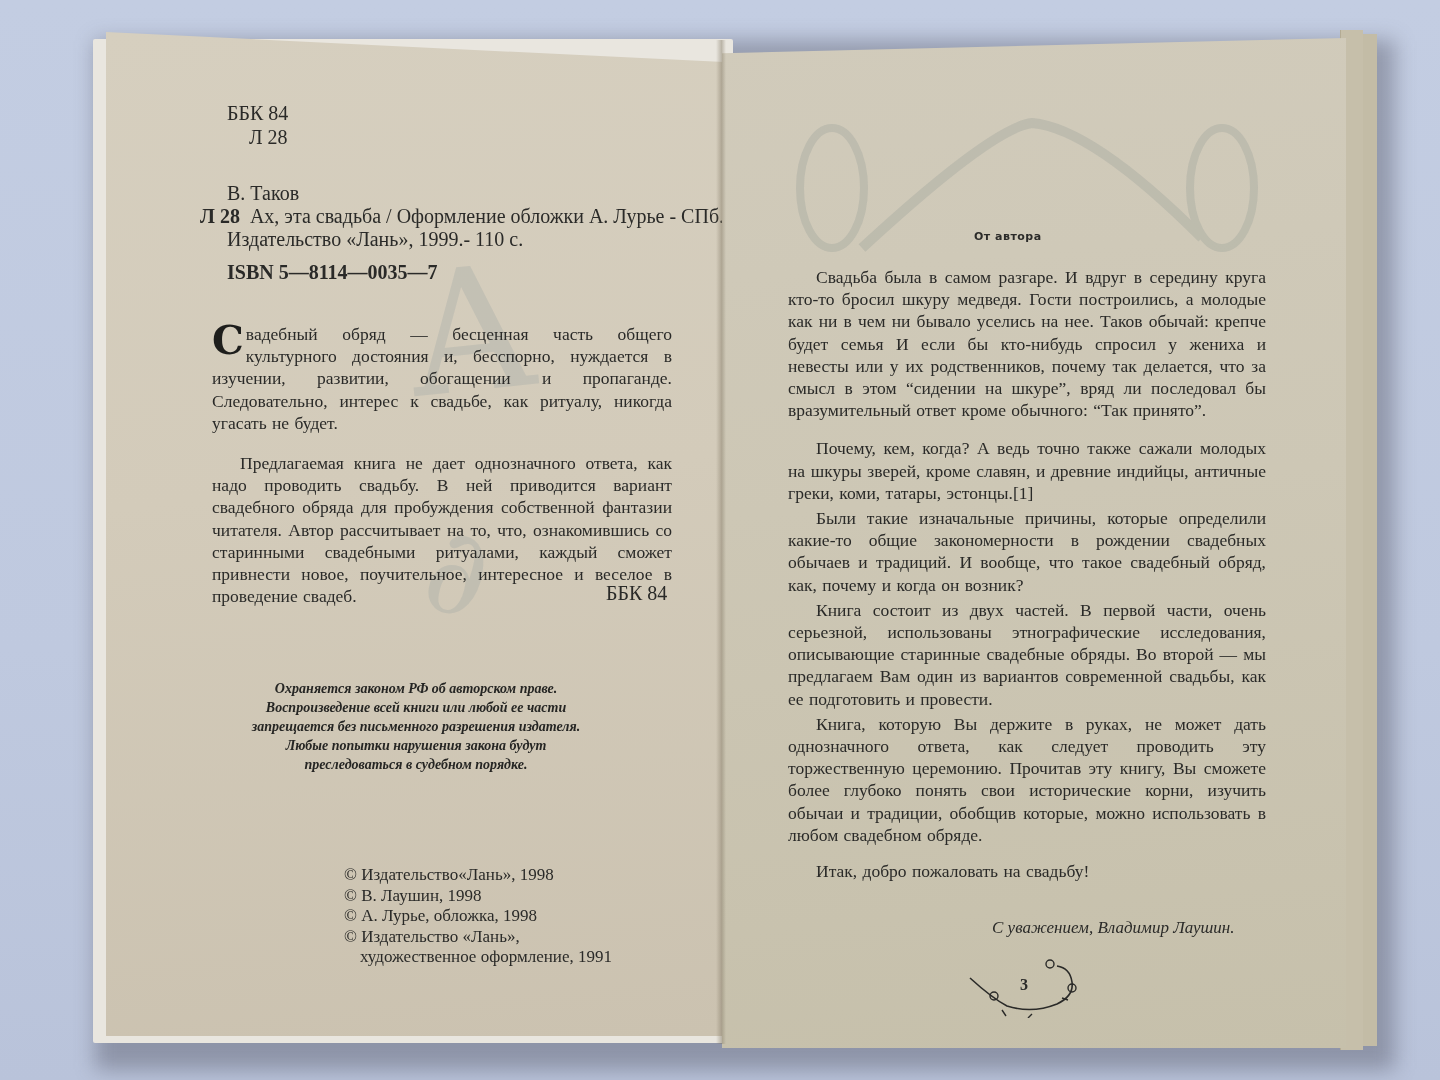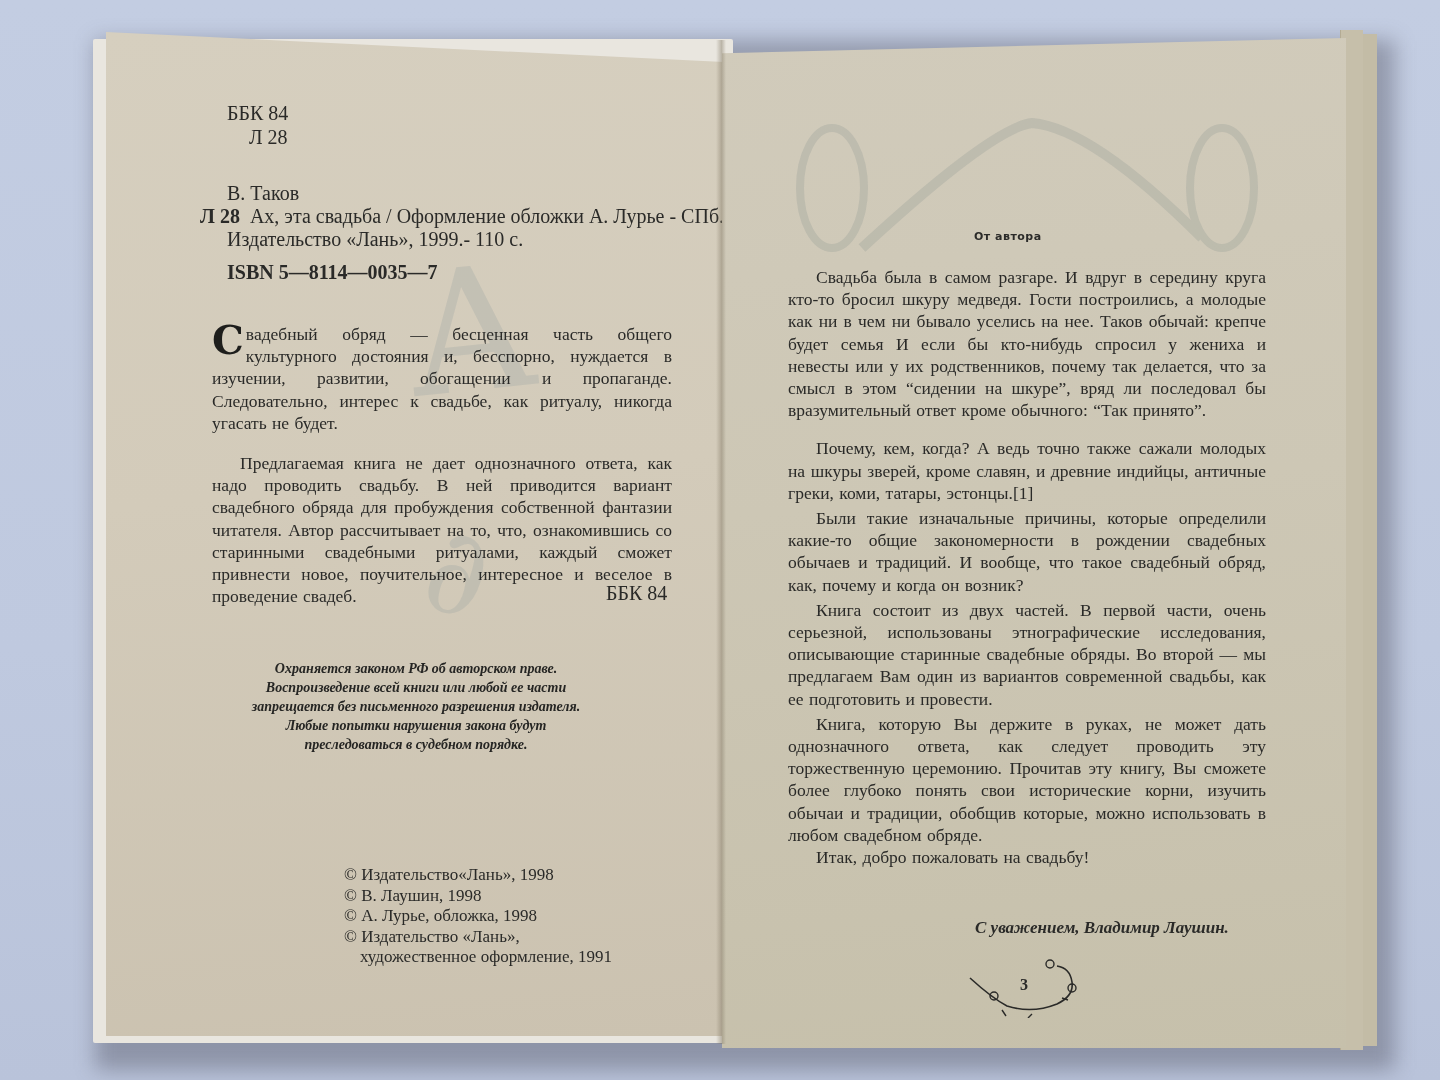--- a/index.html
+++ b/index.html
@@ -95,21 +95,21 @@
 
   <div class="justify-block" style="position:absolute; left:106px; top:291px; width:460px;">
     <p>
       <span class="dropcap">С</span><span>вадебный обряд — бесценная часть общего культурного достояния и, бесспорно, нуждается в изучении, развитии, обогащении и пропаганде. Следовательно, интерес к свадьбе, как ритуалу, никогда угасать не будет.</span>
     </p>
     <p class="indent" style="margin-top:18px;">Предлагаемая книга не дает однозначного ответа, как надо проводить свадьбу. В ней приводится вариант свадебного обряда для пробуждения собственной фантазии читателя. Автор рассчитывает на то, что, ознакомившись со старинными свадебными ритуалами, каждый сможет привнести новое, поучительное, интересное и веселое в проведение свадеб.</p>
   </div>
 
   <div class="txt meta" style="left:500px; top:550px;">ББК 84</div>
 
-  <div class="italic-center" style="position:absolute; left:130px; top:627px; width:360px;">
+  <div class="italic-center" style="position:absolute; left:130px; top:647px; width:360px;">
     <div>Охраняется законом РФ об авторском праве.</div>
     <div>Воспроизведение всей книги или любой ее части</div>
     <div>запрещается без письменного разрешения издателя.</div>
     <div>Любые попытки нарушения закона будут</div>
     <div>преследоваться в судебном порядке.</div>
   </div>
 
   <div class="copyright" style="position:absolute; left:238px; top:833px;">
     <div>© Издательство«Лань», 1998</div>
     <div>© В. Лаушин, 1998</div>
@@ -129,24 +129,24 @@
   </svg>
 
   <div class="txt heading-chapter" style="left:252px; top:192px;">От автора</div>
 
   <div class="justify-block" style="position:absolute; left:66px; top:228px; width:478px;">
     <p class="indent">Свадьба была в самом разгаре. И вдруг в середину круга кто-то бросил шкуру медведя. Гости построились, а молодые как ни в чем ни бывало уселись на нее. Таков обычай: крепче будет семья И если бы кто-нибудь спросил у жениха и невесты или у их родственников, почему так делается, что за смысл в этом “сидении на шкуре”, вряд ли последовал бы вразумительный ответ кроме обычного: “Так принято”.</p>
     <p class="indent" style="margin-top:16px;">Почему, кем, когда? А ведь точно также сажали молодых на шкуры зверей, кроме славян, и древние индийцы, античные греки, коми, татары, эстонцы.[1]</p>
     <p class="indent" style="margin-top:3px;">Были такие изначальные причины, которые определили какие-то общие закономерности в рождении свадебных обычаев и традиций. И вообще, что такое свадебный обряд, как, почему и когда он возник?</p>
     <p class="indent" style="margin-top:3px;">Книга состоит из двух частей. В первой части, очень серьезной, использованы этнографические исследования, описывающие старинные свадебные обряды. Во второй — мы предлагаем Вам один из вариантов современной свадьбы, как ее подготовить и провести.</p>
     <p class="indent" style="margin-top:3px;">Книга, которую Вы держите в руках, не может дать однозначного ответа, как следует проводить эту торжественную церемонию. Прочитав эту книгу, Вы сможете более глубоко понять свои исторические корни, изучить обычаи и традиции, обобщив которые, можно использовать в любом свадебном обряде.</p>
-    <p class="indent" style="margin-top:0;">Итак, добро пожаловать на свадьбу!</p>
+    <p class="indent" style="margin-top:14px;">Итак, добро пожаловать на свадьбу!</p>
   </div>
 
-  <div class="txt signature" style="left:253px; top:880px;font-weight:bold;">С уважением, Владимир Лаушин.</div>
+  <div class="txt signature" style="left:270px; top:880px;">С уважением, Владимир Лаушин.</div>
 
   <div class="page-ornament" style="left:240px; top:920px; width:130px; height:60px;">
     <svg width="130" height="60" viewBox="0 0 130 60" style="position:absolute; left:0; top:0;">
       <path d="M8 20 Q30 40 45 48 Q70 56 95 46 Q112 38 110 24 Q108 10 95 8" fill="none" stroke="#2a2a28" stroke-width="1.6"></path>
       <circle cx="32" cy="38" r="4" fill="none" stroke="#2a2a28" stroke-width="1.4"></circle>
       <circle cx="110" cy="30" r="4" fill="none" stroke="#2a2a28" stroke-width="1.4"></circle>
       <circle cx="88" cy="6" r="4" fill="none" stroke="#2a2a28" stroke-width="1.4"></circle>
       <path d="M40 52 l4 6 M70 56 l-4 4 M100 40 l6 2" stroke="#2a2a28" stroke-width="1.4"></path>
     </svg>
     <span class="page-number" style="position:absolute; left:58px; top:18px;">3</span>

